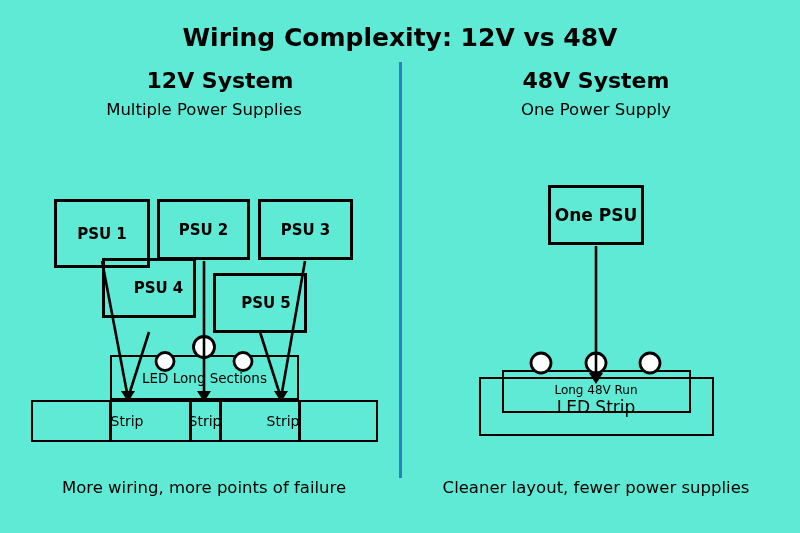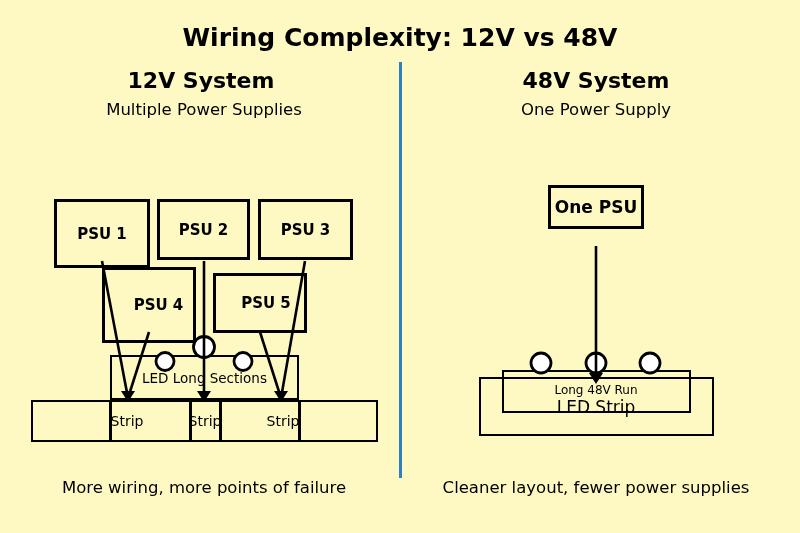--- a/index.html
+++ b/index.html
@@ -1,17 +1,17 @@
 <!DOCTYPE html>
 <html><head>
 <meta charset="utf-8">
 <style>
   html,body{margin:0;padding:0;background:#fff;}
   #fig{
-    position:relative;width:800px;height:533px;background:#fef9c3;overflow:hidden;
+    position:relative;width:800px;height:533px;background:#5eead4;overflow:hidden;
     font-family:"DejaVu Sans","Liberation Sans",sans-serif;color:#000;
   }
   .ctext{position:absolute;transform:translate(-50%,-50%);white-space:nowrap;line-height:1;}
   .title{font-size:25px;font-weight:bold;}
   .heading{font-size:22px;font-weight:bold;}
   .subheading{font-size:16.5px;}
   .caption{font-size:16.5px;margin-top:24px;}
   .psu-label{font-size:15px;font-weight:bold;}
   .onepsu-label{font-size:17px;font-weight:bold;}
   .led-sections-label{font-size:13.5px;}
@@ -25,59 +25,59 @@
   .divider{position:absolute;width:3px;background:#2e7fbd;}
   svg.overlay{position:absolute;left:0;top:0;pointer-events:none;}
 </style>
 </head>
 <body>
 
 <div id="fig">
 
   <div class="ctext title" style="left:400px;top:37px;">Wiring Complexity: 12V vs 48V</div>
 
-  <div class="ctext heading" style="left:201px;top:81px;text-align:center;">12V System</div>
+  <div class="ctext heading" style="left:220px;top:81px;text-align:center;">12V System</div>
   <div class="ctext subheading" style="left:204px;top:110px;">Multiple Power Supplies</div>
 
   <div class="ctext heading" style="left:596px;top:81px;text-align:center;">48V System</div>
   <div class="ctext subheading" style="left:596px;top:110px;">One Power Supply</div>
 
   <div class="divider" style="left: 398.5px; top: 62px; height: 416px; background: rgb(46, 127, 189);"></div>
 
   <div class="box" style="left:54px;top:199px;width:96px;height:69px;">
     <span class="psu-label">PSU 1</span>
   </div>
   <div class="box" style="left:157px;top:199px;width:93px;height:61px;">
     <span class="psu-label">PSU 2</span>
   </div>
   <div class="box" style="left:258px;top:199px;width:95px;height:61px;">
     <span class="psu-label">PSU 3</span>
   </div>
-  <div class="box" style="left:102px;top:267px;width:94px;height:76px;padding-left:19px;">
+  <div class="box" style="left:102px;top:258px;width:94px;height:60px;padding-left:19px;">
     <span class="psu-label">PSU 4</span>
   </div>
   <div class="box" style="left:213px;top:273px;width:94px;height:60px;padding-left:12px;">
     <span class="psu-label">PSU 5</span>
   </div>
 
   <div class="box thinbox" style="left:110px;top:355px;width:189px;height:45px;">
     <span class="led-sections-label">LED Long Sections</span>
   </div>
 
   <div class="box thinbox" style="left:31px;top:400px;width:347px;height:42px;"></div>
   <div class="vdiv" style="left:108.5px;"></div>
   <div class="vdiv" style="left:188.5px;"></div>
   <div class="vdiv" style="left:218.5px;"></div>
   <div class="vdiv" style="left:297.5px;"></div>
 
   <div class="ctext strip-label" style="left:127px;top:421px;">Strip</div>
   <div class="ctext strip-label" style="left:205px;top:421px;">Strip</div>
   <div class="ctext strip-label" style="left:283px;top:421px;">Strip</div>
 
-  <div class="box" style="left:548px;top:185px;width:96px;height:44px;">
+  <div class="box" style="left:548px;top:185px;width:96px;height:60px;">
     <span class="onepsu-label">One PSU</span>
   </div>
 
   <div class="box thinbox" style="left:479px;top:377px;width:235px;height:59px;"></div>
   <div class="box thinbox" style="left:502px;top:370px;width:189px;height:43px;"></div>
   <div class="ctext run-label" style="left:596px;top:390px;">Long 48V Run</div>
   <div class="ctext ledstrip-label" style="left:596px;top:407px;">LED Strip</div>
 
   <div class="ctext caption" style="left:204px;top:464px;">More wiring, more points of failure</div>
   <div class="ctext caption" style="left:596px;top:464px;">Cleaner layout, fewer power supplies</div>

